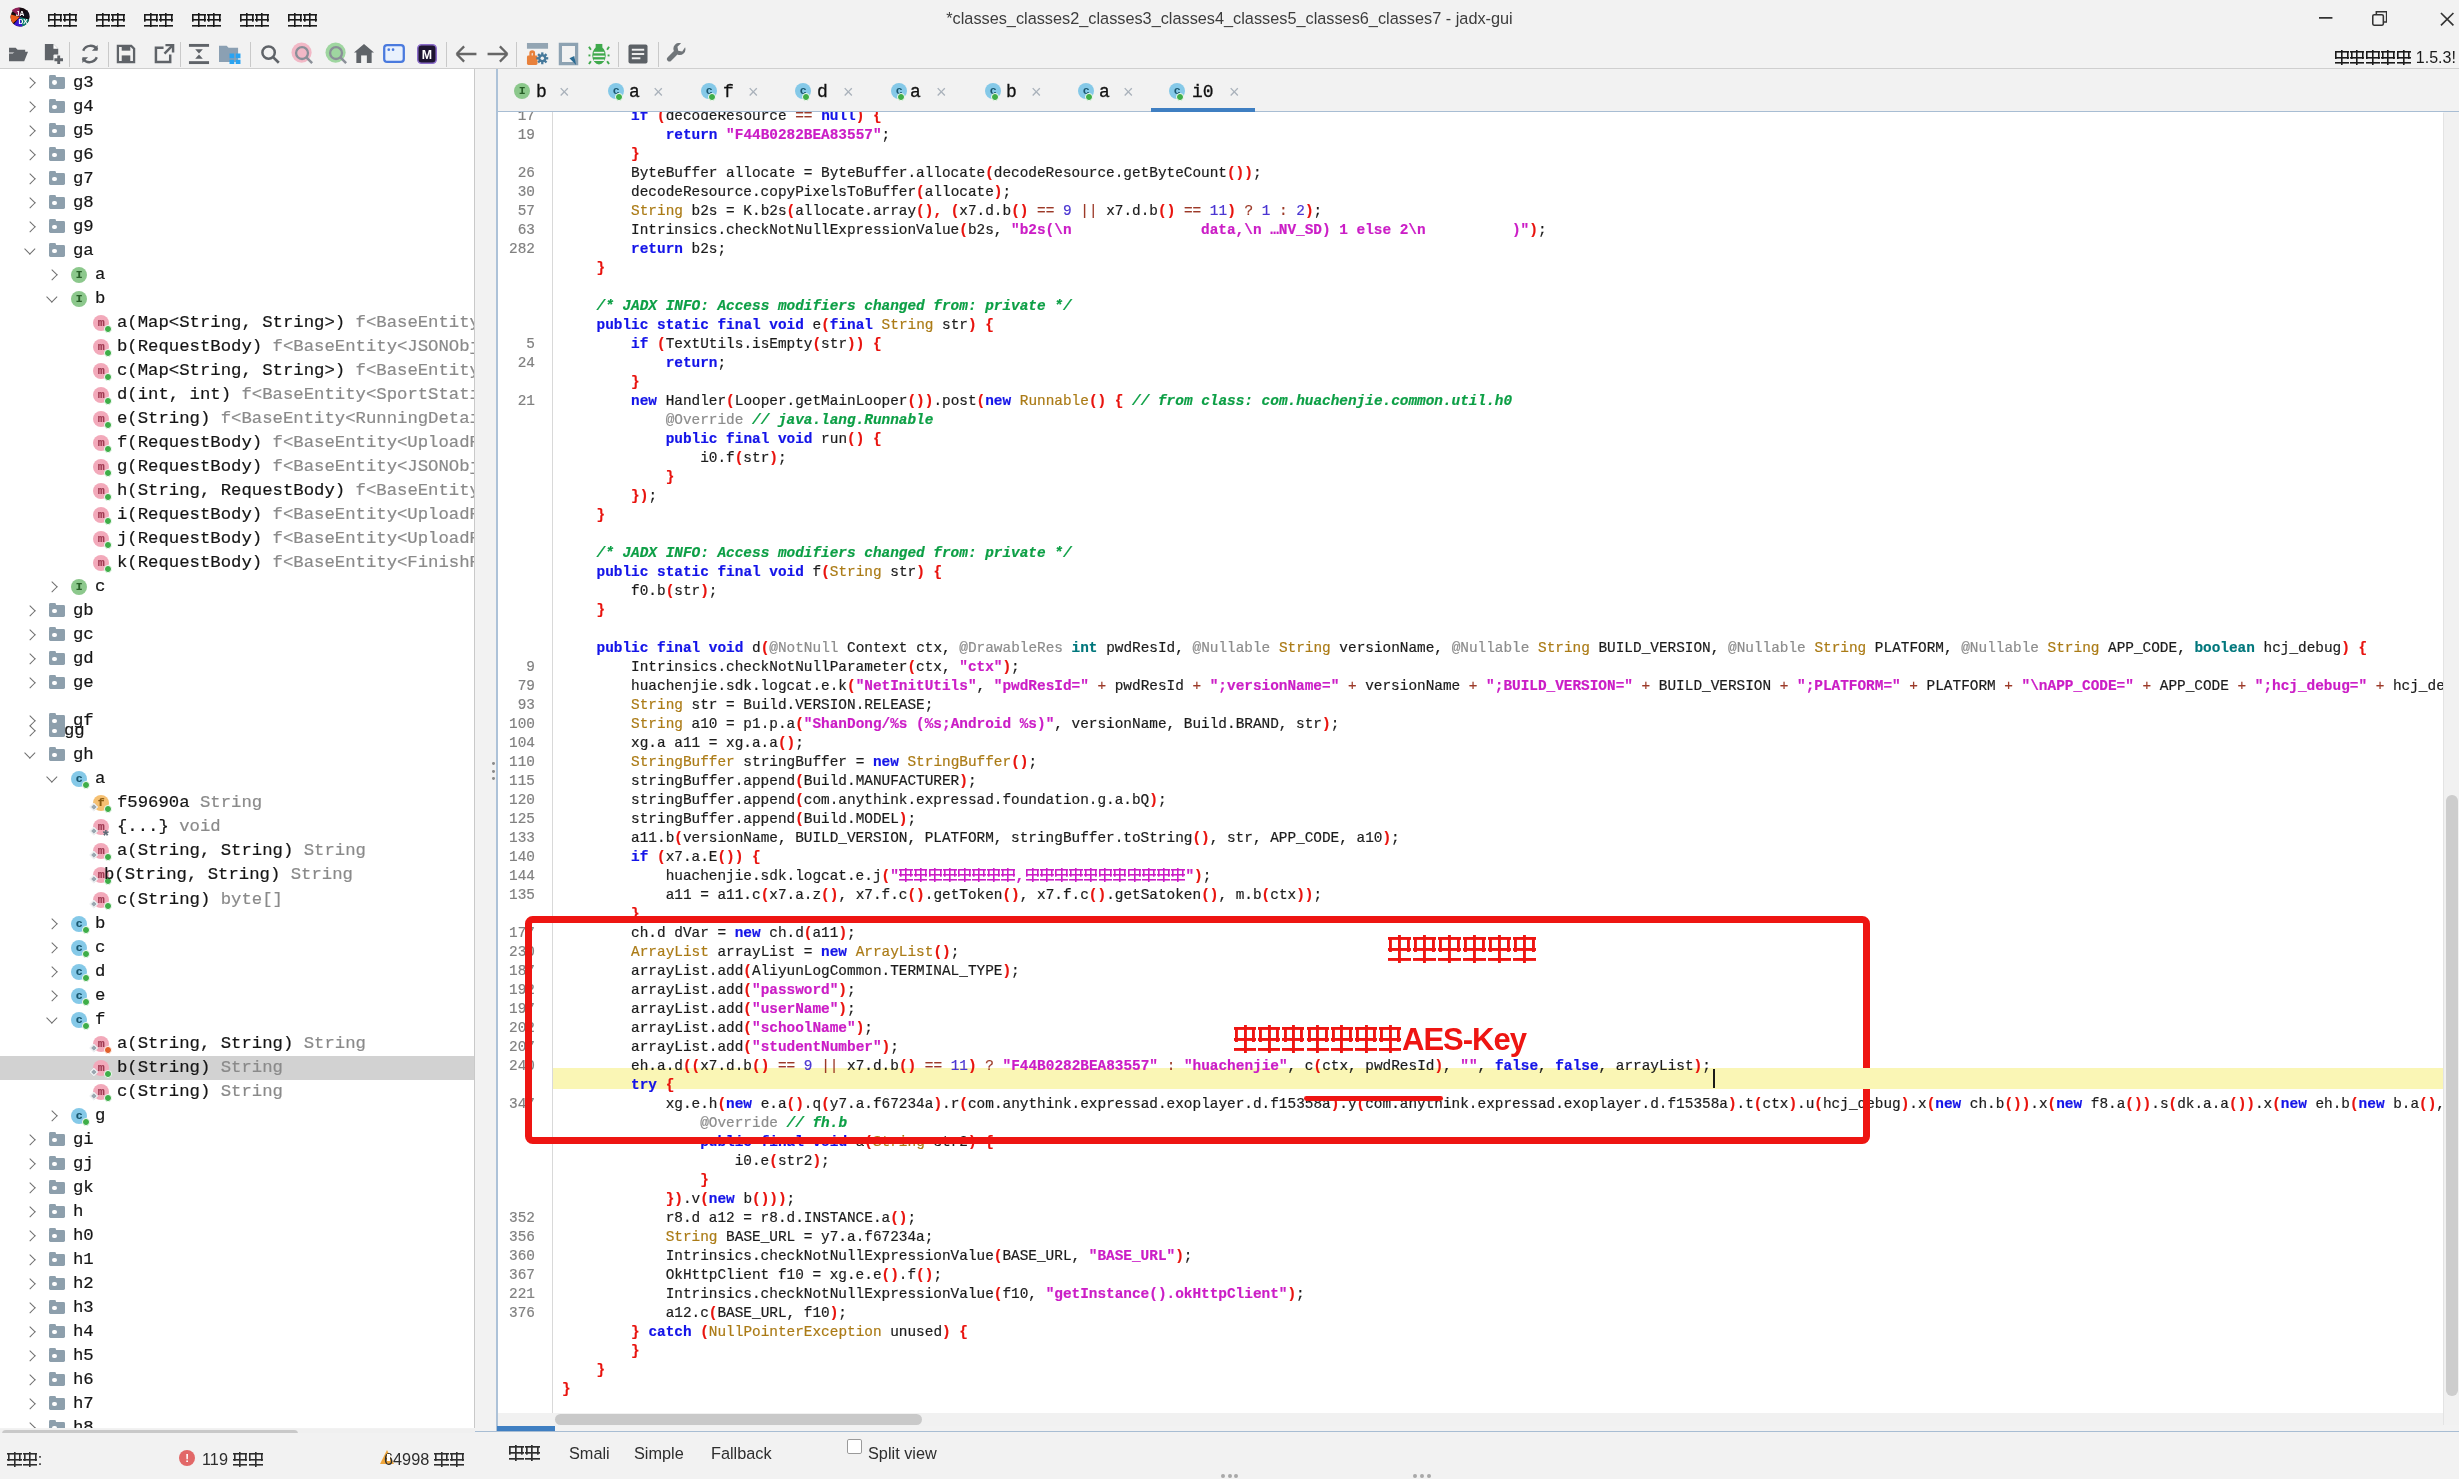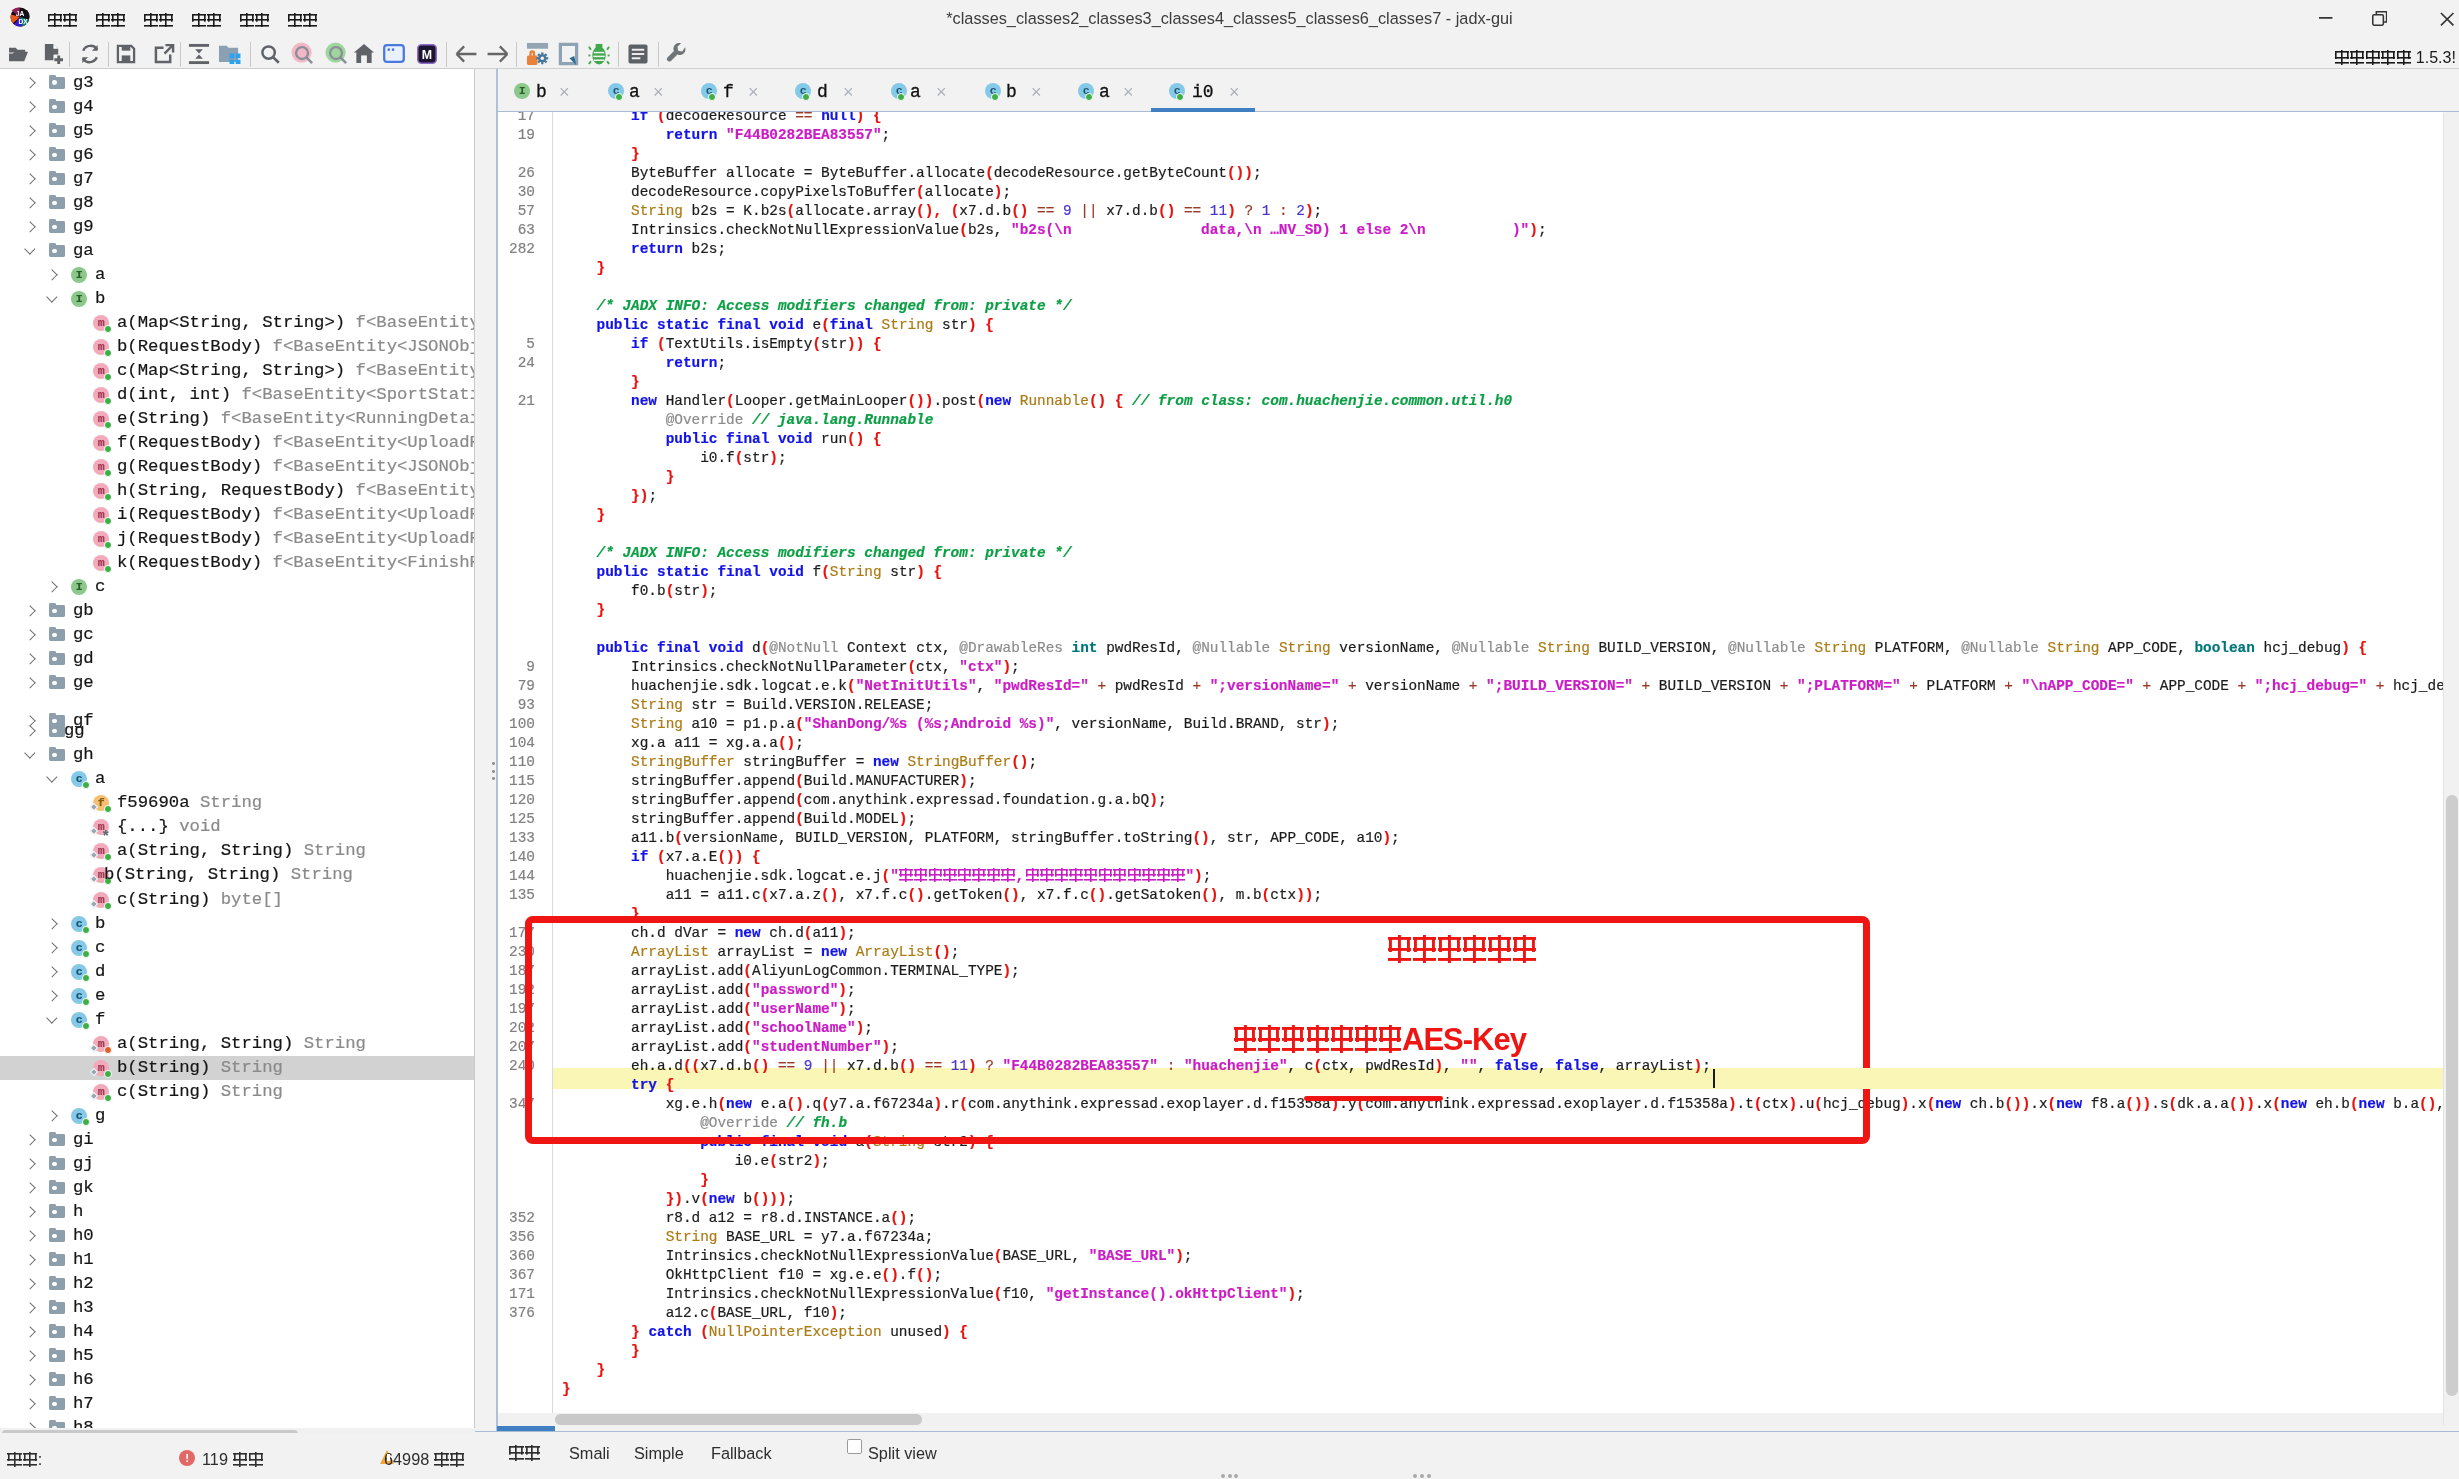--- a/index.html
+++ b/index.html
@@ -660,21 +660,21 @@
       <div>347</div>
       <div>&nbsp;</div>
       <div>&nbsp;</div>
       <div>&nbsp;</div>
       <div>&nbsp;</div>
       <div>&nbsp;</div>
       <div>352</div>
       <div>356</div>
       <div>360</div>
       <div>367</div>
-      <div>171</div>
+      <div>221</div>
       <div>376</div>
       <div>&nbsp;</div>
       <div>&nbsp;</div>
       <div>&nbsp;</div>
       <div>&nbsp;</div>
     </div>
 <div id="code"><div>        <span class="k">if</span> <span class="p">(</span>decodeResource <span class="o">==</span> <span class="k">null</span><span class="p">) {</span></div><div>            <span class="k">return</span> <span class="s">"F44B0282BEA83557"</span>;</div><div>        <span class="p">}</span></div><div>        ByteBuffer allocate = ByteBuffer.allocate<span class="p">(</span>decodeResource.getByteCount<span class="p">())</span>;</div><div>        decodeResource.copyPixelsToBuffer<span class="p">(</span>allocate<span class="p">)</span>;</div><div>        <span class="t">String</span> b2s = K.b2s<span class="p">(</span>allocate.array<span class="p">(),</span> <span class="p">(</span>x7.d.b<span class="p">()</span> <span class="o">==</span> <span class="n">9</span> <span class="o">||</span> x7.d.b<span class="p">()</span> <span class="o">==</span> <span class="n">11</span><span class="p">)</span> <span class="o">?</span> <span class="n">1</span> <span class="o">:</span> <span class="n">2</span><span class="p">)</span>;</div><div>        Intrinsics.checkNotNullExpressionValue<span class="p">(</span>b2s, <span class="s">"b2s(\n&nbsp;&nbsp;&nbsp;&nbsp;&nbsp;&nbsp;&nbsp;&nbsp;&nbsp;&nbsp;&nbsp;&nbsp;&nbsp;&nbsp;&nbsp;data,\n …NV_SD) 1 else 2\n&nbsp;&nbsp;&nbsp;&nbsp;&nbsp;&nbsp;&nbsp;&nbsp;&nbsp;&nbsp;)"</span><span class="p">)</span>;</div><div>        <span class="k">return</span> b2s;</div><div>    <span class="p">}</span></div><div>&nbsp;</div><div>    <span class="c">/* JADX INFO: Access modifiers changed from: private */</span></div><div>    <span class="k">public</span> <span class="k">static</span> <span class="k">final</span> <span class="k">void</span> e<span class="p">(</span><span class="k">final</span> <span class="t">String</span> str<span class="p">) {</span></div><div>        <span class="k">if</span> <span class="p">(</span>TextUtils.isEmpty<span class="p">(</span>str<span class="p">)) {</span></div><div>            <span class="k">return</span>;</div><div>        <span class="p">}</span></div><div>        <span class="k">new</span> Handler<span class="p">(</span>Looper.getMainLooper<span class="p">())</span>.post<span class="p">(</span><span class="k">new</span> <span class="t">Runnable</span><span class="p">()</span> <span class="p">{</span> <span class="c">// from class: com.huachenjie.common.util.h0</span></div><div>            <span class="a">@Override</span> <span class="c">// java.lang.Runnable</span></div><div>            <span class="k">public</span> <span class="k">final</span> <span class="k">void</span> run<span class="p">() {</span></div><div>                i0.f<span class="p">(</span>str<span class="p">)</span>;</div><div>            <span class="p">}</span></div><div>        <span class="p">})</span>;</div><div>    <span class="p">}</span></div><div>&nbsp;</div><div>    <span class="c">/* JADX INFO: Access modifiers changed from: private */</span></div><div>    <span class="k">public</span> <span class="k">static</span> <span class="k">final</span> <span class="k">void</span> f<span class="p">(</span><span class="t">String</span> str<span class="p">) {</span></div><div>        f0.b<span class="p">(</span>str<span class="p">)</span>;</div><div>    <span class="p">}</span></div><div>&nbsp;</div><div>    <span class="k">public</span> <span class="k">final</span> <span class="k">void</span> d<span class="p">(</span><span class="a">@NotNull</span> Context ctx, <span class="a">@DrawableRes</span> <span class="b">int</span> pwdResId, <span class="a">@Nullable</span> <span class="t">String</span> versionName, <span class="a">@Nullable</span> <span class="t">String</span> BUILD_VERSION, <span class="a">@Nullable</span> <span class="t">String</span> PLATFORM, <span class="a">@Nullable</span> <span class="t">String</span> APP_CODE, <span class="b">boolean</span> hcj_debug<span class="p">) {</span></div><div>        Intrinsics.checkNotNullParameter<span class="p">(</span>ctx, <span class="s">"ctx"</span><span class="p">)</span>;</div><div>        huachenjie.sdk.logcat.e.k<span class="p">(</span><span class="s">"NetInitUtils"</span>, <span class="s">"pwdResId="</span> <span class="o">+</span> pwdResId <span class="o">+</span> <span class="s">";versionName="</span> <span class="o">+</span> versionName <span class="o">+</span> <span class="s">";BUILD_VERSION="</span> <span class="o">+</span> BUILD_VERSION <span class="o">+</span> <span class="s">";PLATFORM="</span> <span class="o">+</span> PLATFORM <span class="o">+</span> <span class="s">"\nAPP_CODE="</span> <span class="o">+</span> APP_CODE <span class="o">+</span> <span class="s">";hcj_debug="</span> <span class="o">+</span> hcj_debug;</div><div>        <span class="t">String</span> str = Build.VERSION.RELEASE;</div><div>        <span class="t">String</span> a10 = p1.p.a<span class="p">(</span><span class="s">"ShanDong/%s (%s;Android %s)"</span>, versionName, Build.BRAND, str<span class="p">)</span>;</div><div>        xg.a a11 = xg.a.a<span class="p">()</span>;</div><div>        <span class="t">StringBuffer</span> stringBuffer = <span class="k">new</span> <span class="t">StringBuffer</span><span class="p">()</span>;</div><div>        stringBuffer.append<span class="p">(</span>Build.MANUFACTURER<span class="p">)</span>;</div><div>        stringBuffer.append<span class="p">(</span>com.anythink.expressad.foundation.g.a.bQ<span class="p">)</span>;</div><div>        stringBuffer.append<span class="p">(</span>Build.MODEL<span class="p">)</span>;</div><div>        a11.b<span class="p">(</span>versionName, BUILD_VERSION, PLATFORM, stringBuffer.toString<span class="p">()</span>, str, APP_CODE, a10<span class="p">)</span>;</div><div>        <span class="k">if</span> <span class="p">(</span>x7.a.E<span class="p">()) {</span></div><div>            huachenjie.sdk.logcat.e.j<span class="p">(</span><span class="s">"<i class="cj" style="width:13.4px;height:13.6px;margin:0 0.6px;--t:1.6px"></i><i class="cj" style="width:13.4px;height:13.6px;margin:0 0.6px;--t:1.6px"></i><i class="cj" style="width:13.4px;height:13.6px;margin:0 0.6px;--t:1.6px"></i><i class="cj" style="width:13.4px;height:13.6px;margin:0 0.6px;--t:1.6px"></i><i class="cj" style="width:13.4px;height:13.6px;margin:0 0.6px;--t:1.6px"></i><i class="cj" style="width:13.4px;height:13.6px;margin:0 0.6px;--t:1.6px"></i><i class="cj" style="width:13.4px;height:13.6px;margin:0 0.6px;--t:1.6px"></i><i class="cj" style="width:13.4px;height:13.6px;margin:0 0.6px;--t:1.6px"></i><i class="fwc">,</i><i class="cj" style="width:13.4px;height:13.6px;margin:0 0.6px;--t:1.6px"></i><i class="cj" style="width:13.4px;height:13.6px;margin:0 0.6px;--t:1.6px"></i><i class="cj" style="width:13.4px;height:13.6px;margin:0 0.6px;--t:1.6px"></i><i class="cj" style="width:13.4px;height:13.6px;margin:0 0.6px;--t:1.6px"></i><i class="cj" style="width:13.4px;height:13.6px;margin:0 0.6px;--t:1.6px"></i><i class="cj" style="width:13.4px;height:13.6px;margin:0 0.6px;--t:1.6px"></i><i class="cj" style="width:13.4px;height:13.6px;margin:0 0.6px;--t:1.6px"></i><i class="cj" style="width:13.4px;height:13.6px;margin:0 0.6px;--t:1.6px"></i><i class="cj" style="width:13.4px;height:13.6px;margin:0 0.6px;--t:1.6px"></i><i class="cj" style="width:13.4px;height:13.6px;margin:0 0.6px;--t:1.6px"></i><i class="cj" style="width:13.4px;height:13.6px;margin:0 0.6px;--t:1.6px"></i>"</span><span class="p">)</span>;</div><div>            a11 = a11.c<span class="p">(</span>x7.a.z<span class="p">()</span>, x7.f.c<span class="p">()</span>.getToken<span class="p">()</span>, x7.f.c<span class="p">()</span>.getSatoken<span class="p">()</span>, m.b<span class="p">(</span>ctx<span class="p">))</span>;</div><div>        <span class="p">}</span></div><div>        ch.d dVar = <span class="k">new</span> ch.d<span class="p">(</span>a11<span class="p">)</span>;</div><div>        <span class="t">ArrayList</span> arrayList = <span class="k">new</span> <span class="t">ArrayList</span><span class="p">()</span>;</div><div>        arrayList.add<span class="p">(</span>AliyunLogCommon.TERMINAL_TYPE<span class="p">)</span>;</div><div>        arrayList.add<span class="p">(</span><span class="s">"password"</span><span class="p">)</span>;</div><div>        arrayList.add<span class="p">(</span><span class="s">"userName"</span><span class="p">)</span>;</div><div>        arrayList.add<span class="p">(</span><span class="s">"schoolName"</span><span class="p">)</span>;</div><div>        arrayList.add<span class="p">(</span><span class="s">"studentNumber"</span><span class="p">)</span>;</div><div>        eh.a.d<span class="p">((</span>x7.d.b<span class="p">()</span> <span class="o">==</span> <span class="n">9</span> <span class="o">||</span> x7.d.b<span class="p">()</span> <span class="o">==</span> <span class="n">11</span><span class="p">)</span> <span class="o">?</span> <span class="s">"F44B0282BEA83557"</span> <span class="o">:</span> <span class="s">"huachenjie"</span>, c<span class="p">(</span>ctx, pwdResId<span class="p">)</span>, <span class="s">""</span>, <span class="k">false</span>, <span class="k">false</span>, arrayList<span class="p">)</span>;</div><div>        <span class="k">try</span> <span class="p">{</span></div><div>            xg.e.h<span class="p">(</span><span class="k">new</span> e.a<span class="p">()</span>.q<span class="p">(</span>y7.a.f67234a<span class="p">)</span>.r<span class="p">(</span>com.anythink.expressad.exoplayer.d.f15358a<span class="p">)</span>.y<span class="p">(</span>com.anythink.expressad.exoplayer.d.f15358a<span class="p">)</span>.t<span class="p">(</span>ctx<span class="p">)</span>.u<span class="p">(</span>hcj_debug<span class="p">)</span>.x<span class="p">(</span><span class="k">new</span> ch.b<span class="p">())</span>.x<span class="p">(</span><span class="k">new</span> f8.a<span class="p">())</span>.s<span class="p">(</span>dk.a.a<span class="p">())</span>.x<span class="p">(</span><span class="k">new</span> eh.b<span class="p">(</span><span class="k">new</span> b.a<span class="p">()</span>,  eh.c</div><div>                <span class="a">@Override</span> <span class="c">// fh.b</span></div><div>                <span class="k">public</span> <span class="k">final</span> <span class="k">void</span> a<span class="p">(</span><span class="t">String</span> str2<span class="p">) {</span></div><div>                    i0.e<span class="p">(</span>str2<span class="p">)</span>;</div><div>                <span class="p">}</span></div><div>            <span class="p">}</span><span class="p">)</span>.v<span class="p">(</span><span class="k">new</span> b<span class="p">())</span><span class="p">)</span>;</div><div>            r8.d a12 = r8.d.INSTANCE.a<span class="p">()</span>;</div><div>            <span class="t">String</span> BASE_URL = y7.a.f67234a;</div><div>            Intrinsics.checkNotNullExpressionValue<span class="p">(</span>BASE_URL, <span class="s">"BASE_URL"</span><span class="p">)</span>;</div><div>            OkHttpClient f10 = xg.e.e<span class="p">()</span>.f<span class="p">()</span>;</div><div>            Intrinsics.checkNotNullExpressionValue<span class="p">(</span>f10, <span class="s">"getInstance().okHttpClient"</span><span class="p">)</span>;</div><div>            a12.c<span class="p">(</span>BASE_URL, f10<span class="p">)</span>;</div><div>        <span class="p">}</span> <span class="k">catch</span> <span class="p">(</span><span class="t">NullPointerException</span> unused<span class="p">) {</span></div><div>        <span class="p">}</span></div><div>    <span class="p">}</span></div><div><span class="p">}</span></div></div>
 <div id="caret"></div>
 </div>
 <div id="gutsep"></div>

